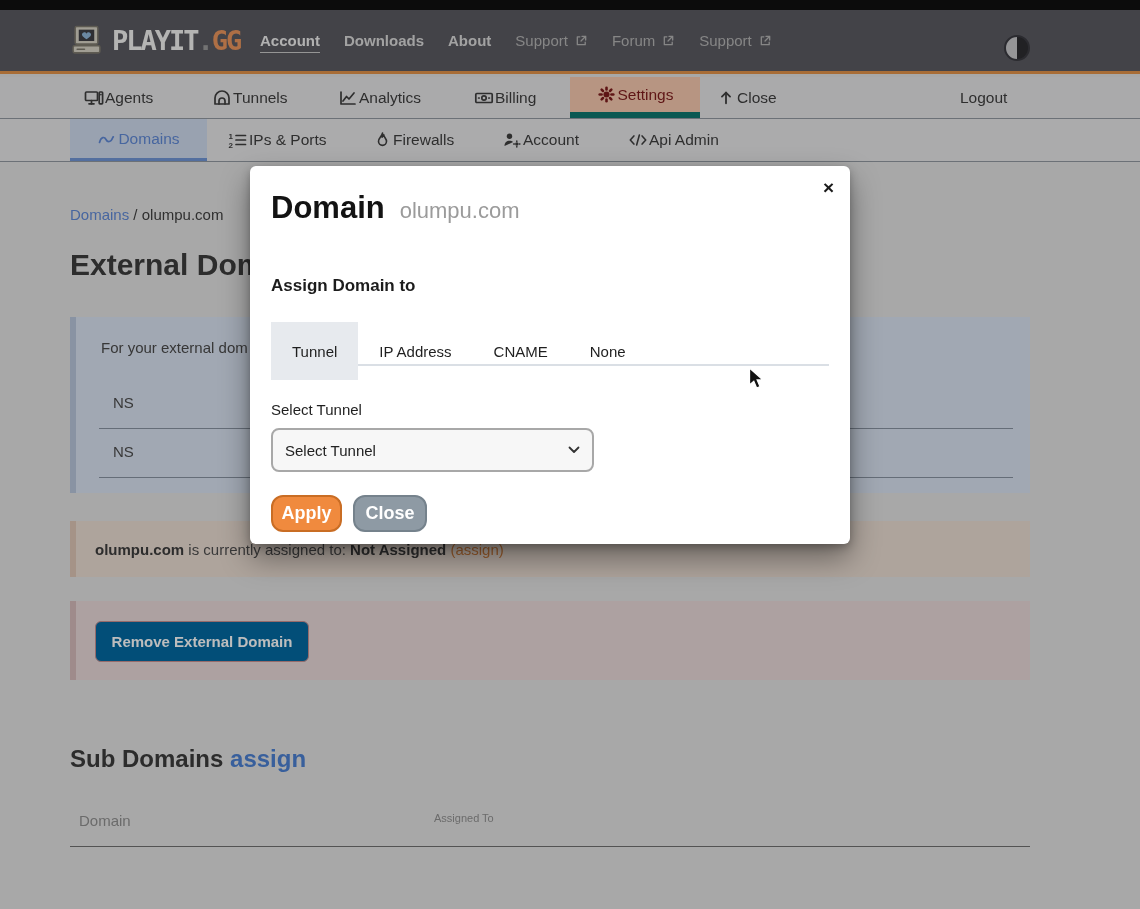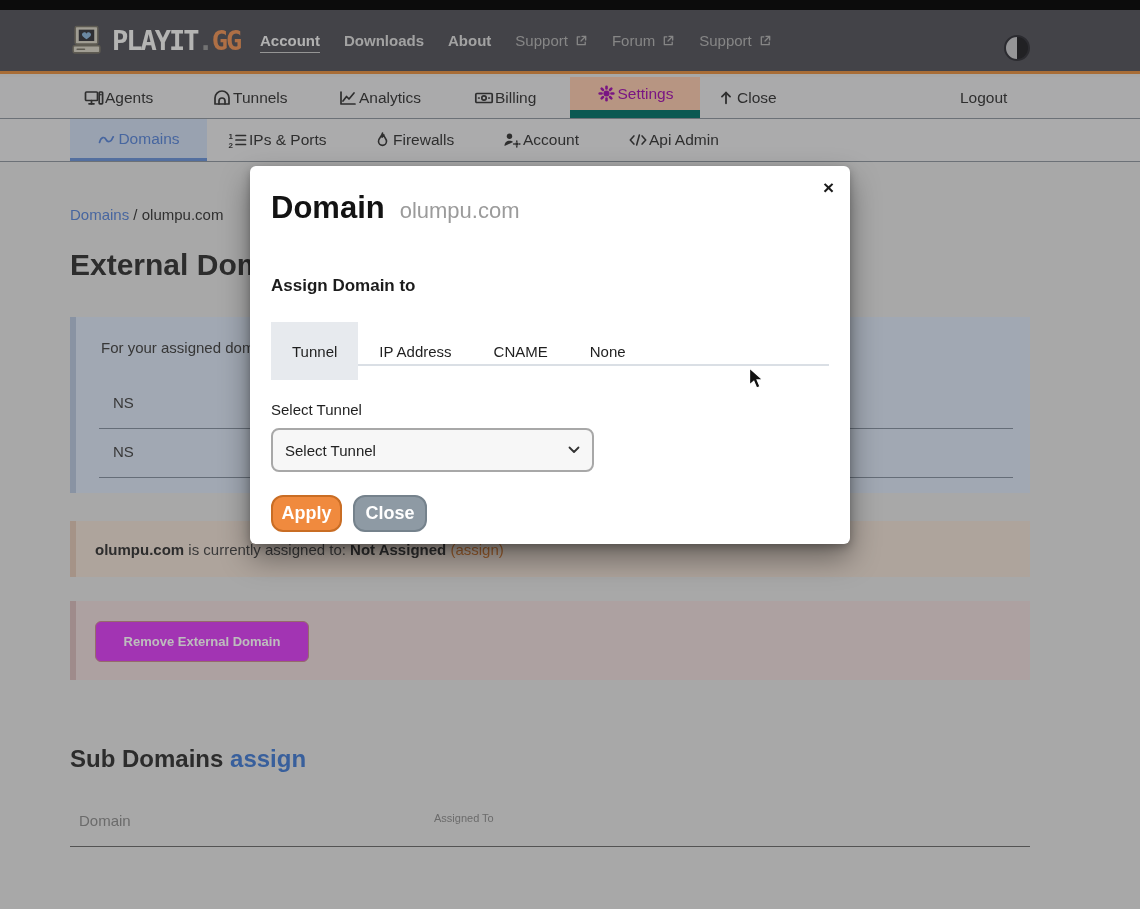--- a/index.html
+++ b/index.html
@@ -21,21 +21,21 @@
   .hnav.active{color:#ececec;border-bottom:1.5px solid #c7c7c7;padding-bottom:3px;margin-bottom:-4.5px;}
   .hnav.secondary{color:#b3b3b3;font-weight:normal;}
   .ext-icon svg{stroke-width:1.4;}
   #theme-toggle{left:1004px;top:25px;width:26px;height:26px;border-radius:50%;
     background:linear-gradient(90deg,#c7c7ca 50%,#2c2c31 50%);border:2px solid #3a3a40;box-sizing:border-box;cursor:pointer;}
 
   
   #nav2{left:0;top:77px;width:1140px;height:42px;background:#e3e3e5;border-bottom:1px solid #91979f;box-sizing:border-box;}
   .nav-item{position:absolute;top:0;height:41px;display:flex;align-items:center;gap:1px;color:#3e3e3e;font-size:15.5px;cursor:pointer;}
   .nav-item .icon{width:20px;height:20px;}
-  #nav2-settings{left:570px;width:130px;justify-content:center;background:#f4c7ae;border-bottom:8px solid #0f766e;box-sizing:border-box;color:#a21caf;}
+  #nav2-settings{left:570px;width:130px;justify-content:center;background:#f4c7ae;border-bottom:6px solid #0f766e;box-sizing:border-box;color:#7f1d1d;}
   #nav2-logout{left:960px;}
 
   
   #nav3{left:0;top:119px;width:1140px;height:43px;background:#e4e4e6;border-bottom:1px solid #91979f;box-sizing:border-box;}
   #nav3 .nav-item{height:42px;}
   #nav3-domains{left:70px;width:137px;justify-content:center;background:#cdd9eb;border-bottom:3px solid #6f94d4;box-sizing:border-box;color:#5f88d5;}
 
   
   #breadcrumb{left:70px;top:206px;font-size:15px;color:#3f3f3f;}
   #breadcrumb .bc-link{color:#5f88d5;cursor:pointer;}
@@ -43,22 +43,22 @@
   #info-box{left:70px;top:317px;width:960px;height:176px;background:#d7e0ef;border-left:6px solid #b7c4da;box-sizing:border-box;}
   #info-intro{left:25px;top:22px;font-size:15px;color:#4a4a4a;white-space:nowrap;}
   .ns-row{position:absolute;left:23px;right:17px;border-bottom:1px solid #8792a1;}
   #ns-row-1{top:62px;height:49px;} #ns-row-2{top:111px;height:49px;}
   .ns-label{position:absolute;left:14px;top:15px;font-size:15px;color:#4c4c4c;}
   #notice-box{left:70px;top:521px;width:960px;height:56px;background:#e9dbd1;border-left:6px solid #dcc4b4;box-sizing:border-box;}
   #notice-text{left:19px;top:20px;font-size:15px;color:#4e4e4e;white-space:nowrap;}
   #notice-text .nb{font-weight:bold;color:#3c3c3c;}
   #notice-text .nlink{color:#cd7c3c;cursor:pointer;}
   #danger-box{left:70px;top:601px;width:960px;height:79px;background:#e7d7d7;border-left:6px solid #d5baba;box-sizing:border-box;}
-  #remove-btn{position:absolute;left:19px;top:20px;width:212px;height:39px;background:#d946ef;border:1px solid #c98f8f;
-    border-radius:6px;color:#fcfcfc;font-weight:bold;font-size:13px;display:flex;align-items:center;justify-content:center;cursor:pointer;}
+  #remove-btn{position:absolute;left:19px;top:20px;width:212px;height:39px;background:#0369a1;border:1px solid #c98f8f;
+    border-radius:6px;color:#fcfcfc;font-weight:bold;font-size:15px;display:flex;align-items:center;justify-content:center;cursor:pointer;}
   #subdomains-title{left:70px;top:745px;font-size:24px;font-weight:bold;color:#3b3b3b;}
   #subdomains-title .create{color:#4b7fd0;cursor:pointer;}
   #sd-col-domain{left:79px;top:812px;font-size:15px;color:#8f8f8f;}
   #sd-col-assigned{left:434px;top:812px;font-size:11px;color:#8f8f8f;}
   #sd-table-line{left:70px;top:846px;width:960px;height:0;border-bottom:1px solid #6f6f6f;}
 
   
   #backdrop{left:0;top:0;width:1140px;height:909px;background:rgba(0,0,0,0.25);z-index:10;}
   #modal{left:250px;top:166px;width:600px;height:378px;background:#ffffff;border-radius:6px;z-index:20;
     box-shadow:0 14px 30px rgba(0,0,0,0.40),0 3px 8px rgba(0,0,0,0.25);}
@@ -275,21 +275,21 @@
         </span>
       <span>Api Admin</span>
     </div>
   </div>
 
   <div id="breadcrumb" class="abs"><span class="bc-link">Domains</span><span> / </span><span>olumpu.com</span></div>
 
   <div id="page-title" class="abs">External Domain</div>
 
   <div id="info-box" class="abs">
-    <div id="info-intro" class="abs">For your assigned dom</div>
+    <div id="info-intro" class="abs">For your external dom</div>
     <div id="ns-row-1" class="ns-row">
       <span class="ns-label">NS</span>
     </div>
     <div id="ns-row-2" class="ns-row">
       <span class="ns-label">NS</span>
     </div>
   </div>
 
   <div id="notice-box" class="abs">
     <div id="notice-text" class="abs"><span class="nb">olumpu.com</span><span> is currently assigned to: </span><span class="nb">Not Assigned</span><span> </span><span class="nlink">(assign)</span></div>

